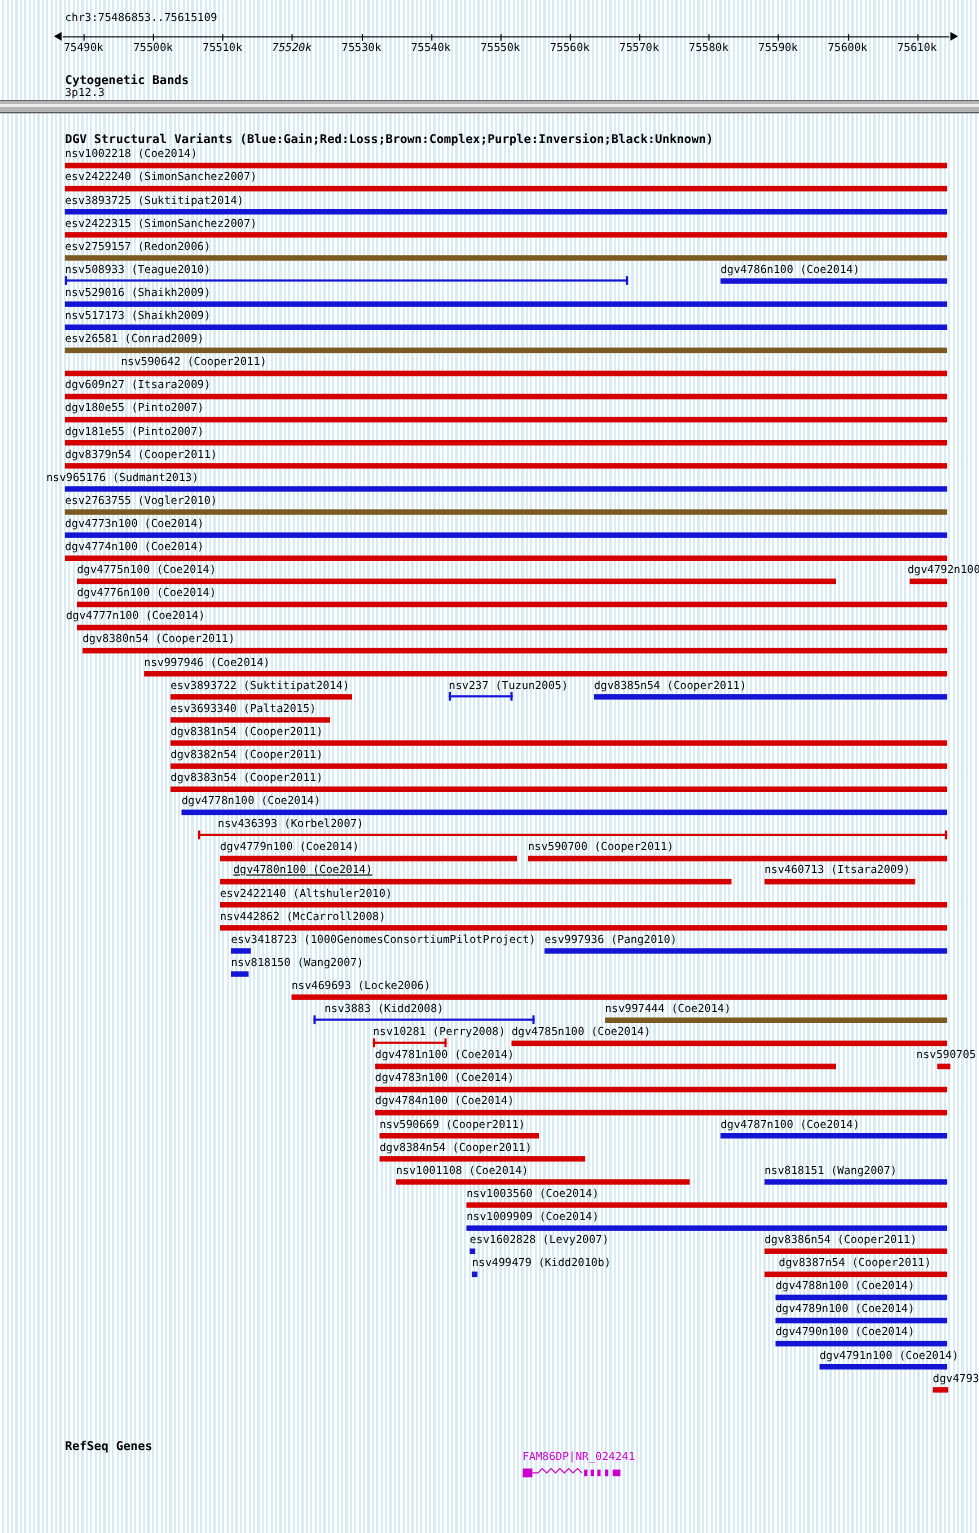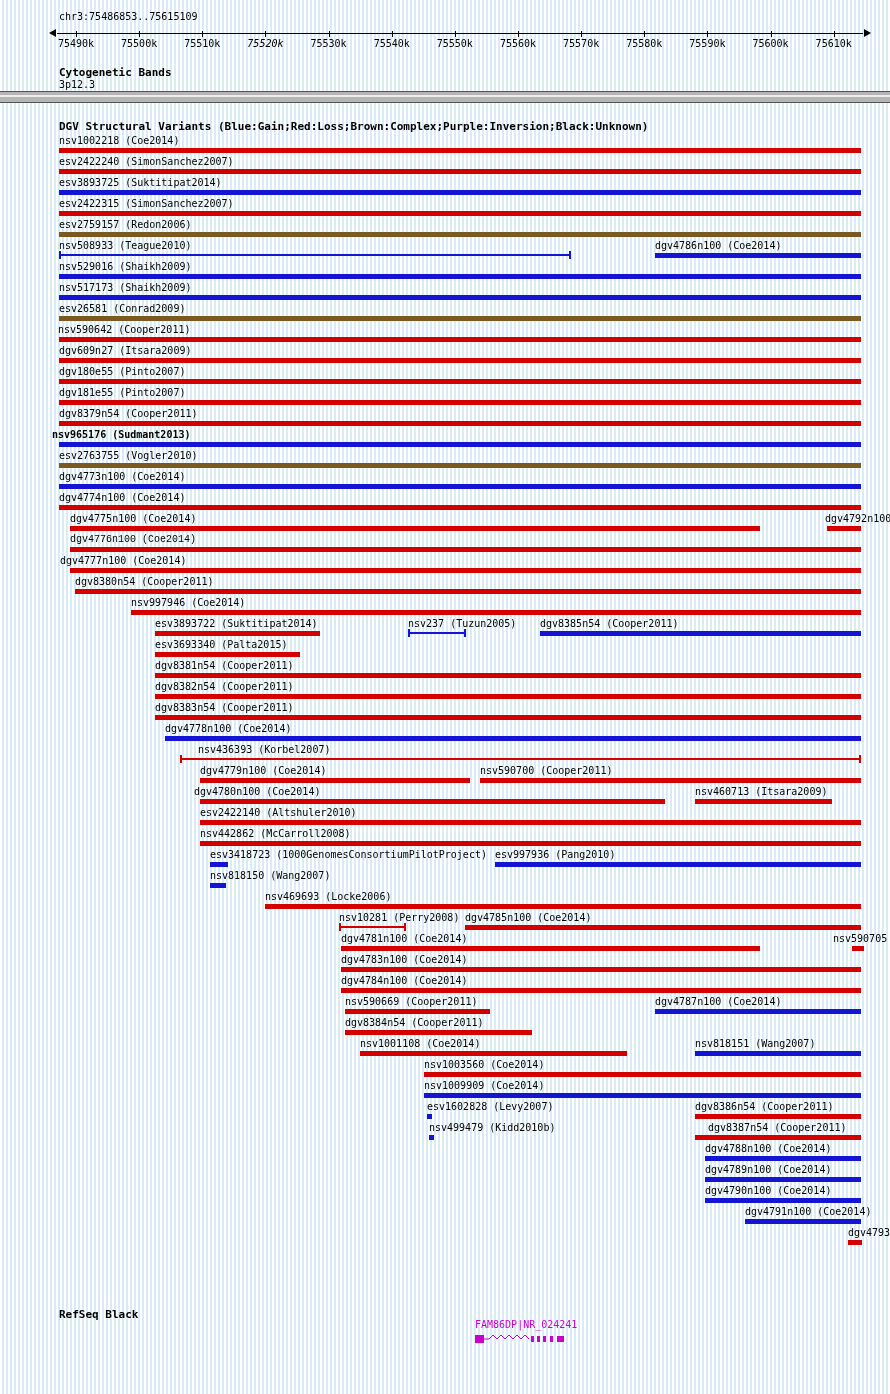--- a/index.html
+++ b/index.html
@@ -112,41 +112,41 @@
       </div>
       <div class="row">
         <span class="vlabel" style="left: 59px;">nsv517173 (Shaikh2009)</span>
         <div class="vbar" style="left: 59px; width: 802px; background: rgb(20, 20, 212);"></div>
       </div>
       <div class="row">
         <span class="vlabel" style="left: 59px;">esv26581 (Conrad2009)</span>
         <div class="vbar" style="left: 59px; width: 802px; background: rgb(122, 90, 32);"></div>
       </div>
       <div class="row">
-        <span class="vlabel" style="left: 58px;">nsv590642 (Cooper2011)</span>
+        <span class="vlabel" style="left: 69px; padding-left: 41px;">nsv590642 (Cooper2011)</span>
         <div class="vbar" style="left: 59px; width: 802px; background: rgb(212, 0, 0);"></div>
       </div>
       <div class="row">
         <span class="vlabel" style="left: 59px;">dgv609n27 (Itsara2009)</span>
         <div class="vbar" style="left: 59px; width: 802px; background: rgb(212, 0, 0);"></div>
       </div>
       <div class="row">
         <span class="vlabel" style="left: 59px;">dgv180e55 (Pinto2007)</span>
         <div class="vbar" style="left: 59px; width: 802px; background: rgb(212, 0, 0);"></div>
       </div>
       <div class="row">
         <span class="vlabel" style="left: 59px;">dgv181e55 (Pinto2007)</span>
         <div class="vbar" style="left: 59px; width: 802px; background: rgb(212, 0, 0);"></div>
       </div>
       <div class="row">
         <span class="vlabel" style="left: 59px;">dgv8379n54 (Cooper2011)</span>
         <div class="vbar" style="left: 59px; width: 802px; background: rgb(212, 0, 0);"></div>
       </div>
       <div class="row">
-        <span class="vlabel" style="left: 52px; font-weight: bold;">nsv965176 (Sudmant2013)</span>
+        <span class="vlabel" style="left: 42px;">nsv965176 (Sudmant2013)</span>
         <div class="vbar" style="left: 59px; width: 802px; background: rgb(20, 20, 212);"></div>
       </div>
       <div class="row">
         <span class="vlabel" style="left: 59px;">esv2763755 (Vogler2010)</span>
         <div class="vbar" style="left: 59px; width: 802px; background: rgb(122, 90, 32);"></div>
       </div>
       <div class="row">
         <span class="vlabel" style="left: 59px;">dgv4773n100 (Coe2014)</span>
         <div class="vbar" style="left: 59px; width: 802px; background: rgb(20, 20, 212);"></div>
       </div>
@@ -154,21 +154,21 @@
         <span class="vlabel" style="left: 59px;">dgv4774n100 (Coe2014)</span>
         <div class="vbar" style="left: 59px; width: 802px; background: rgb(212, 0, 0);"></div>
       </div>
       <div class="row">
         <span class="vlabel" style="left: 70px;">dgv4775n100 (Coe2014)</span>
         <div class="vbar" style="left: 70px; width: 690px; background: rgb(212, 0, 0);"></div>
         <span class="vlabel" style="left: 825px;">dgv4792n100</span>
         <div class="vbar" style="left: 827px; width: 34px; background: rgb(212, 0, 0);"></div>
       </div>
       <div class="row">
-        <span class="vlabel" style="left: 70px; font-family: Liberation Mono, monospace;">dgv4776n100 (Coe2014)</span>
+        <span class="vlabel" style="left: 70px;">dgv4776n100 (Coe2014)</span>
         <div class="vbar" style="left: 70px; width: 791px; background: rgb(212, 0, 0);"></div>
       </div>
       <div class="row">
         <span class="vlabel" style="left: 60px; text-align: right;">dgv4777n100 (Coe2014)</span>
         <div class="vbar" style="left: 70px; width: 791px; background: rgb(212, 0, 0);"></div>
       </div>
       <div class="row">
         <span class="vlabel" style="left: 75px;">dgv8380n54 (Cooper2011)</span>
         <div class="vbar" style="left: 75px; width: 786px; background: rgb(212, 0, 0);"></div>
       </div>
@@ -214,21 +214,21 @@
           <div class="cap" style="right: 0px; background: rgb(212, 0, 0);"></div>
         </div>
       </div>
       <div class="row">
         <span class="vlabel" style="left: 200px;">dgv4779n100 (Coe2014)</span>
         <div class="vbar" style="left: 200px; width: 270px; background: rgb(212, 0, 0);"></div>
         <span class="vlabel" style="left: 480px;">nsv590700 (Cooper2011)</span>
         <div class="vbar" style="left: 480px; width: 381px; background: rgb(212, 0, 0);"></div>
       </div>
       <div class="row">
-        <span class="vlabel" style="left: 194px;">dgv4780n100 (Coe2014)</span>
+        <span class="vlabel" style="left: 212px; text-decoration: underline;">dgv4780n100 (Coe2014)</span>
         <div class="vbar" style="left: 200px; width: 465px; background: rgb(212, 0, 0);"></div>
         <span class="vlabel" style="left: 695px;">nsv460713 (Itsara2009)</span>
         <div class="vbar" style="left: 695px; width: 137px; background: rgb(212, 0, 0);"></div>
       </div>
       <div class="row">
         <span class="vlabel" style="left: 200px;">esv2422140 (Altshuler2010)</span>
         <div class="vbar" style="left: 200px; width: 661px; background: rgb(212, 0, 0);"></div>
       </div>
       <div class="row">
         <span class="vlabel" style="left: 200px;">nsv442862 (McCarroll2008)</span>
@@ -242,20 +242,29 @@
       </div>
       <div class="row">
         <span class="vlabel" style="left: 210px;">nsv818150 (Wang2007)</span>
         <div class="vbar" style="left: 210px; width: 16px; background: rgb(20, 20, 212);"></div>
       </div>
       <div class="row">
         <span class="vlabel" style="left: 265px;">nsv469693 (Locke2006)</span>
         <div class="vbar" style="left: 265px; width: 596px; background: rgb(212, 0, 0);"></div>
       </div>
       <div class="row">
+        <span class="vlabel" style="left: 295px;">nsv3883 (Kidd2008)</span>
+        <div class="vbar bracket" style="left: 285px; width: 201px; background: rgb(20, 20, 212);">
+          <div class="cap" style="left: 0px; background: rgb(20, 20, 212);"></div>
+          <div class="cap" style="right: 0px; background: rgb(20, 20, 212);"></div>
+        </div>
+        <span class="vlabel" style="left: 550px;">nsv997444 (Coe2014)</span>
+        <div class="vbar" style="left: 550px; width: 311px; background: rgb(122, 90, 32);"></div>
+      </div>
+      <div class="row">
         <span class="vlabel" style="left: 339px;">nsv10281 (Perry2008)</span>
         <div class="vbar bracket" style="left: 339px; width: 67px; background: rgb(212, 0, 0);">
           <div class="cap" style="left: 0px; background: rgb(212, 0, 0);"></div>
           <div class="cap" style="right: 0px; background: rgb(212, 0, 0);"></div>
         </div>
         <span class="vlabel" style="left: 465px;">dgv4785n100 (Coe2014)</span>
         <div class="vbar" style="left: 465px; width: 396px; background: rgb(212, 0, 0);"></div>
       </div>
       <div class="row">
         <span class="vlabel" style="left: 341px;">dgv4781n100 (Coe2014)</span>
@@ -322,21 +331,21 @@
       <div class="row">
         <span class="vlabel" style="left: 745px;">dgv4791n100 (Coe2014)</span>
         <div class="vbar" style="left: 745px; width: 116px; background: rgb(20, 20, 212);"></div>
       </div>
       <div class="row">
         <span class="vlabel" style="left: 848px;">dgv4793n100</span>
         <div class="vbar" style="left: 848px; width: 14px; background: rgb(212, 0, 0);"></div>
       </div>
     </div>
 
-  <div class="track-title refseq-title">RefSeq Black</div>
+  <div class="track-title refseq-title">RefSeq Genes</div>
   <span class="gene-label" style="color: rgb(204, 0, 204);">FAM86DP|NR_024241</span>
   <svg class="gene-glyph" width="94" height="12" viewBox="0 0 94 12" style="color: rgb(204, 0, 204);">
     <rect x="0" y="2" width="9" height="8" fill="currentColor"></rect>
     <path d="M9 6 L14 6 L18 2 L22 6 L26 2 L30 6 L34 2 L38 6 L42 2 L46 6 L50 2 L54 6" stroke="currentColor" fill="none" stroke-width="1"></path>
     <rect x="56" y="3" width="3" height="6" fill="currentColor"></rect>
     <rect x="62" y="3" width="3" height="6" fill="currentColor"></rect>
     <rect x="68" y="3" width="3" height="6" fill="currentColor"></rect>
     <rect x="75" y="3" width="3" height="6" fill="currentColor"></rect>
     <rect x="82" y="3" width="7" height="6" fill="currentColor"></rect>
   </svg>

